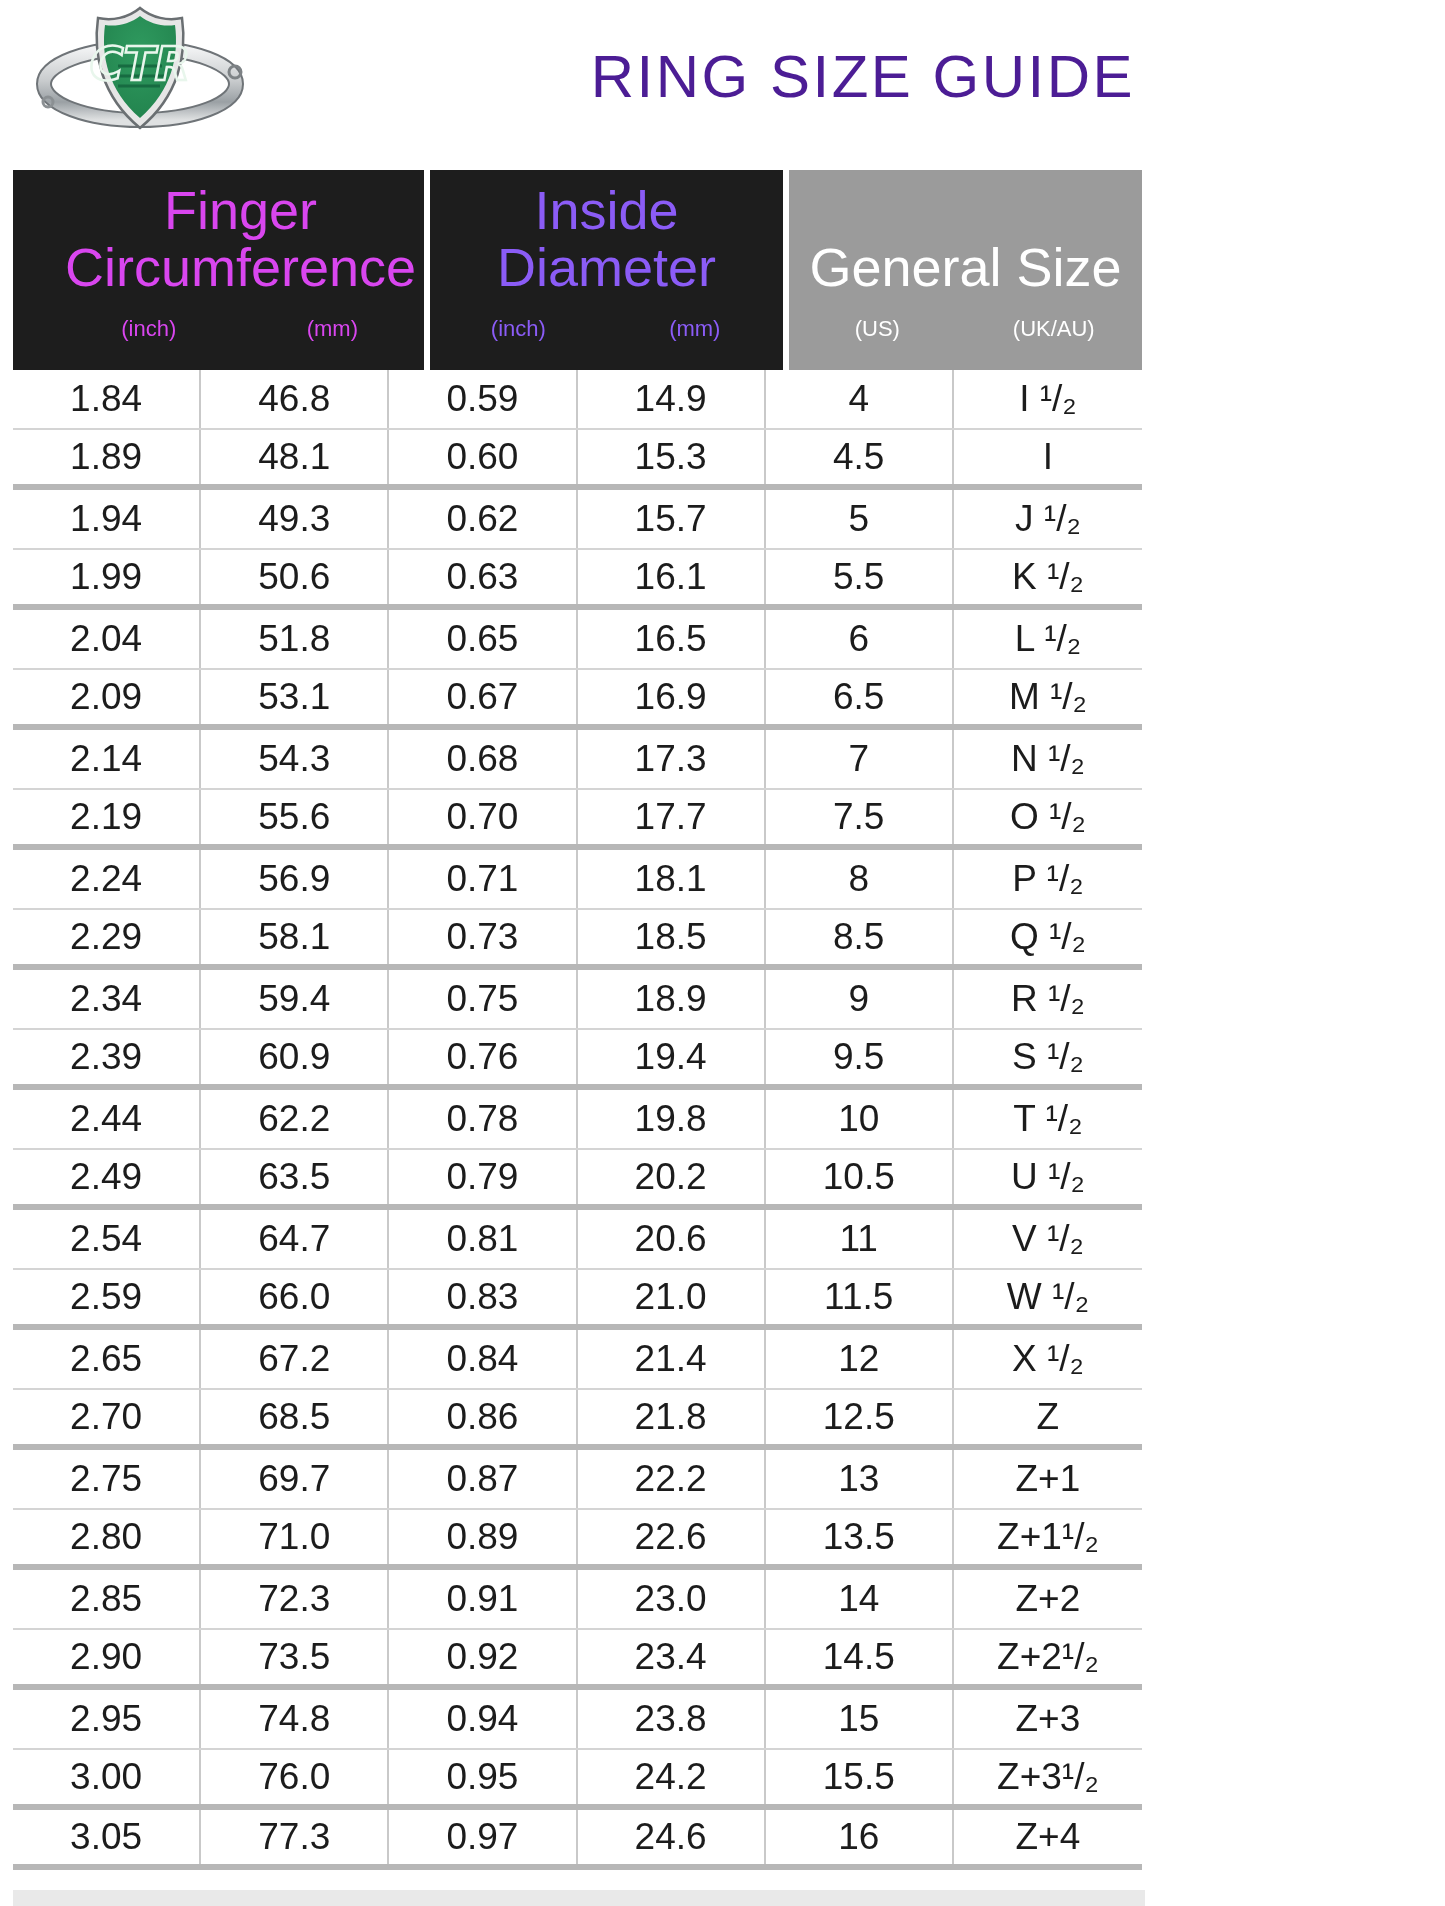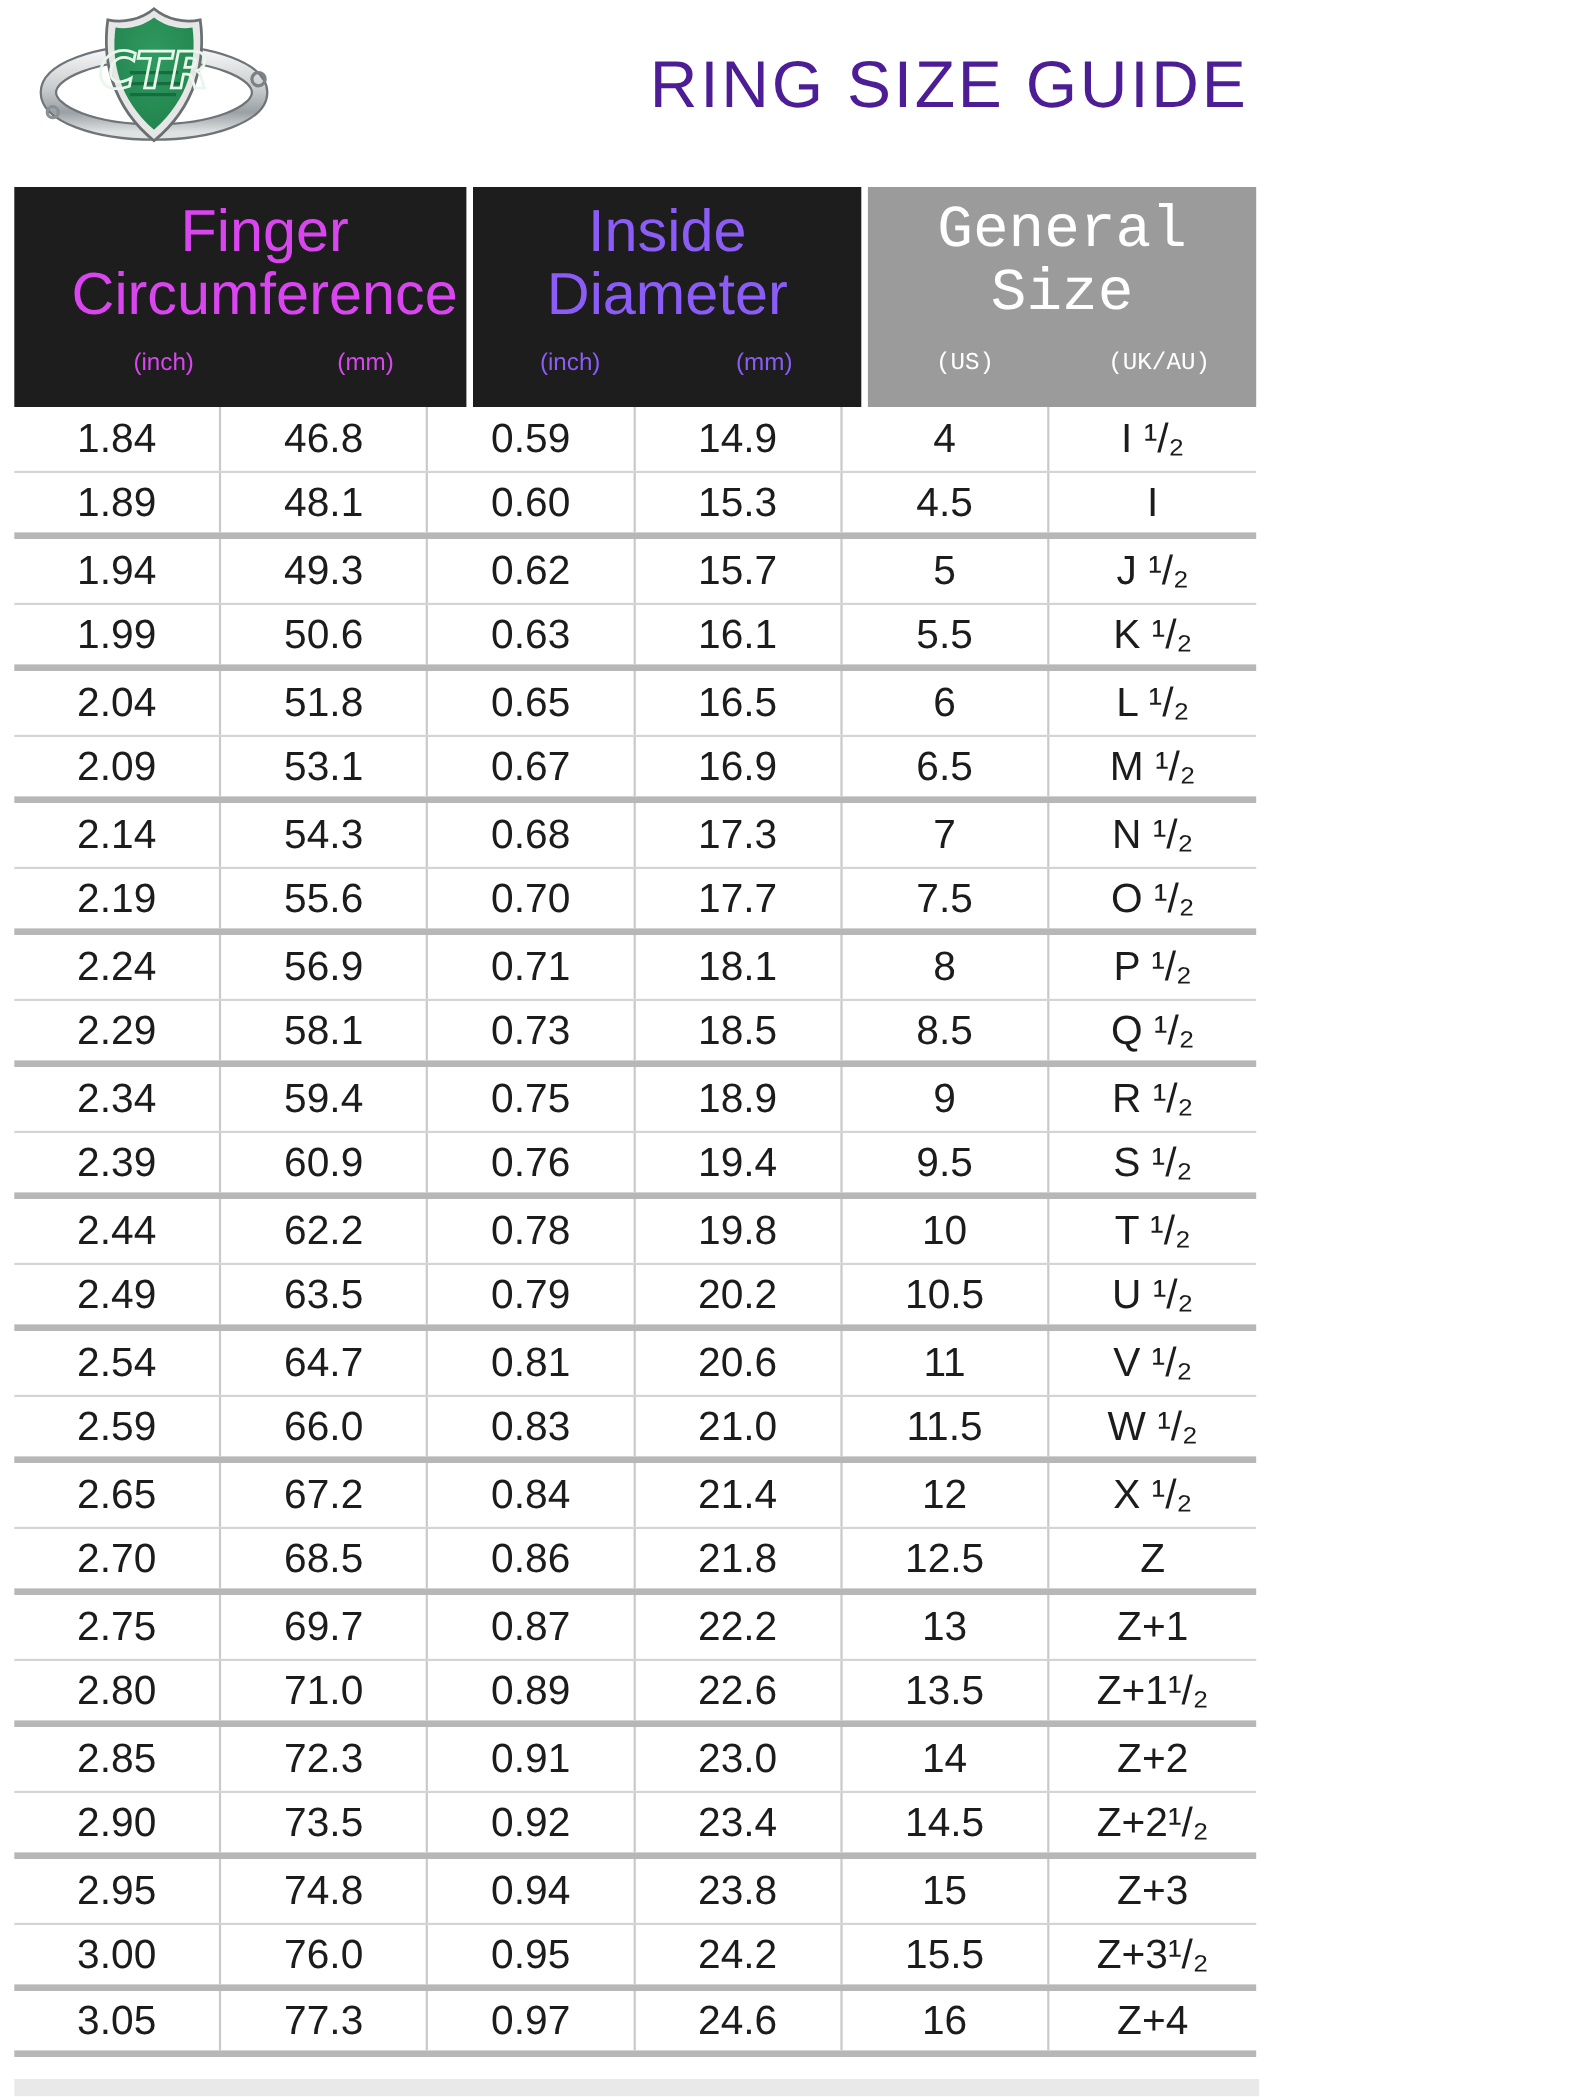--- a/index.html
+++ b/index.html
@@ -153,21 +153,21 @@
           <div class="sub">(mm)</div>
         </div>
       </div>
       <div class="hgroup" style="background: rgb(29, 29, 29); color: #8b5cf6;">
         <div class="group-title">Inside Diameter</div>
         <div class="group-subs">
           <div class="sub">(inch)</div>
           <div class="sub">(mm)</div>
         </div>
       </div>
-      <div class="hgroup" style="background: rgb(155, 155, 155); color: rgb(255, 255, 255); font-family: Liberation Mono, monospace;">
+      <div class="hgroup" style="background: rgb(155, 155, 155); color: rgb(255, 255, 255);">
         <div class="group-title">General Size</div>
         <div class="group-subs">
           <div class="sub">(US)</div>
           <div class="sub">(UK/AU)</div>
         </div>
       </div>
     </div>
 
     <div class="table-body" id="table-body">
         <div class="t-row">

